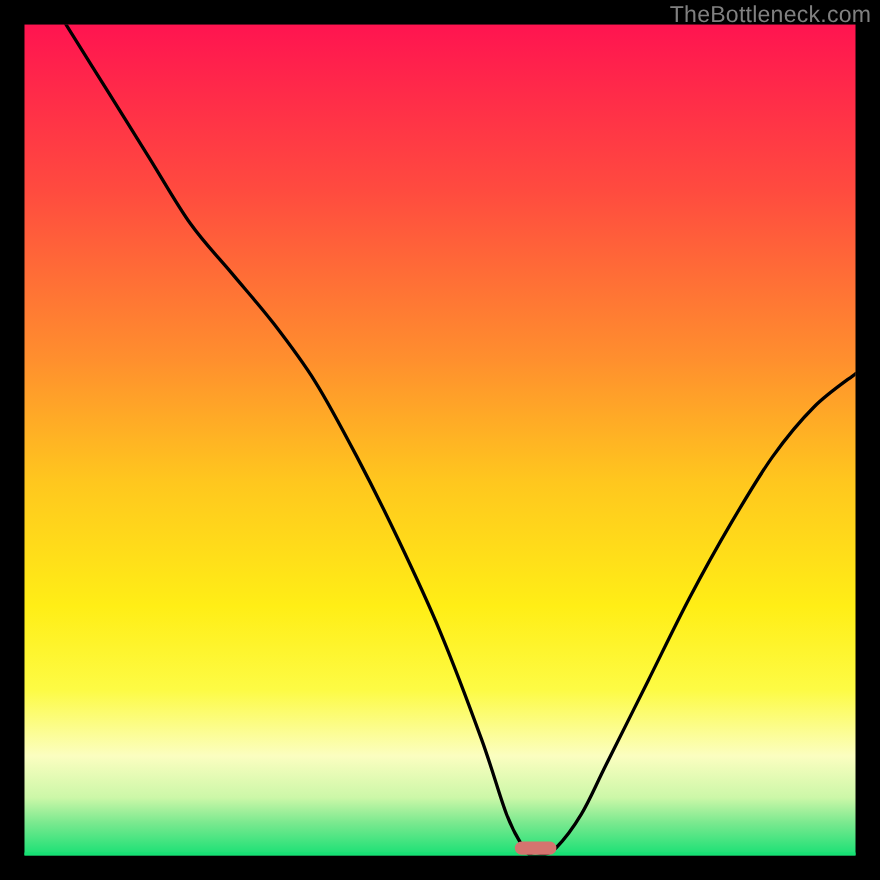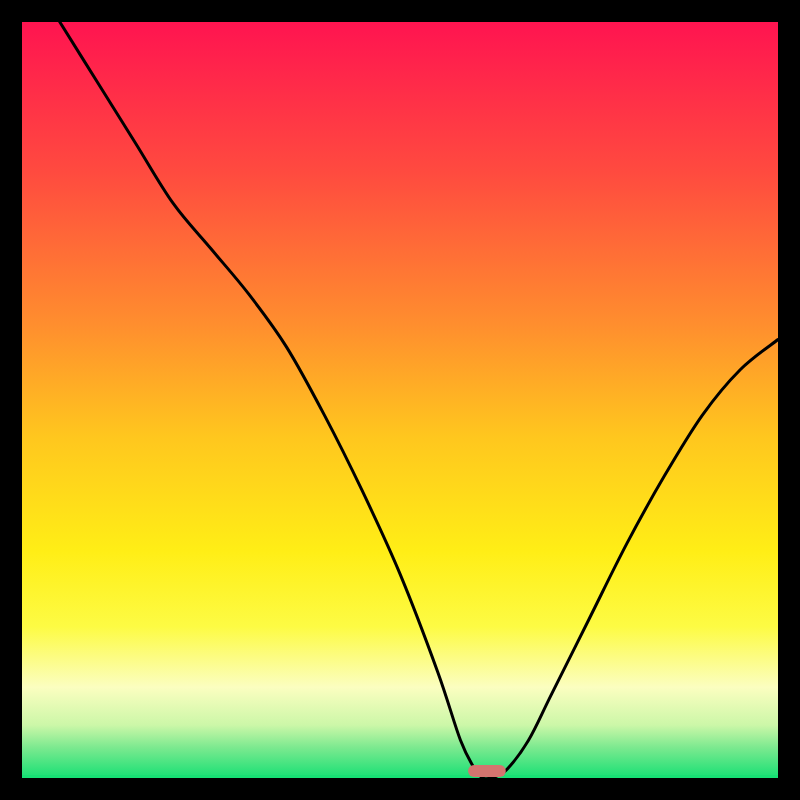--- a/index.html
+++ b/index.html
@@ -59,13 +59,14 @@
             <stop offset="96%" stop-color="#7be98f"></stop>
             <stop offset="100%" stop-color="#17e074"></stop>
           </linearGradient>
         </defs>
         <rect x="0" y="0" width="756" height="756" fill="url(#bg-grad)"></rect>
         <rect x="0" y="753" width="756" height="3" fill="#17e074"></rect>
         <path d="M 37.800000000000004 0 C 44.10000000000001 10.080000000000004, 63.00000000000001 40.32000000000001, 75.60000000000001 60.48000000000002 C 88.2 80.64000000000003, 100.79999999999998 100.80000000000005, 113.39999999999999 120.96000000000004 C 126 141.12000000000003, 138.60000000000002 163.79999999999993, 151.20000000000002 181.43999999999994 C 163.8 199.07999999999996, 176.4 211.68000000000006, 189 226.80000000000007 C 201.6 241.92000000000007, 214.2 255.77999999999997, 226.79999999999998 272.15999999999997 C 239.39999999999998 288.53999999999996, 251.99999999999994 304.92, 264.59999999999997 325.08000000000004 C 277.2 345.24000000000007, 289.8 369.18, 302.40000000000003 393.12 C 315.00000000000006 417.06, 327.6 442.26, 340.2 468.71999999999997 C 352.79999999999995 495.17999999999995, 365.4 521.64, 378 551.88 C 390.6 582.12, 405.72 622.4399999999999, 415.8 650.16 C 425.88 677.88, 432.17999999999995 701.82, 438.47999999999996 718.2 C 444.78 734.58, 449.81999999999994 742.1400000000001, 453.59999999999997 748.44 C 457.38 754.74, 458.64 754.74, 461.15999999999997 756 C 463.67999999999995 757.26, 464.93999999999994 757.26, 468.71999999999997 756 C 472.5 754.74, 477.54 754.74, 483.84000000000003 748.44 C 490.14000000000004 742.1400000000001, 498.96000000000004 730.8000000000001, 506.52000000000004 718.2 C 514.08 705.6, 519.1199999999999 693, 529.1999999999999 672.84 C 539.28 652.6800000000001, 554.4 622.44, 567 597.24 C 579.6 572.04, 592.2 545.58, 604.8000000000001 521.64 C 617.4000000000001 497.7, 630 475.02, 642.6 453.59999999999997 C 655.2 432.17999999999995, 667.8 410.76, 680.4 393.12 C 693 375.48, 705.5999999999999 360.36, 718.1999999999999 347.76 C 730.8 335.15999999999997, 749.7 322.56000000000006, 756 317.52000000000004" fill="none" stroke="#000" stroke-width="3" stroke-linecap="round" stroke-linejoin="round"></path>
         <rect x="446.04" y="743" width="37.800000000000004" height="12" rx="6" ry="6" fill="#d4746f"></rect>
       </svg>
   </div>
+  <div class="watermark">TheBottleneck.com</div>
 </div>
 
 </body></html>

